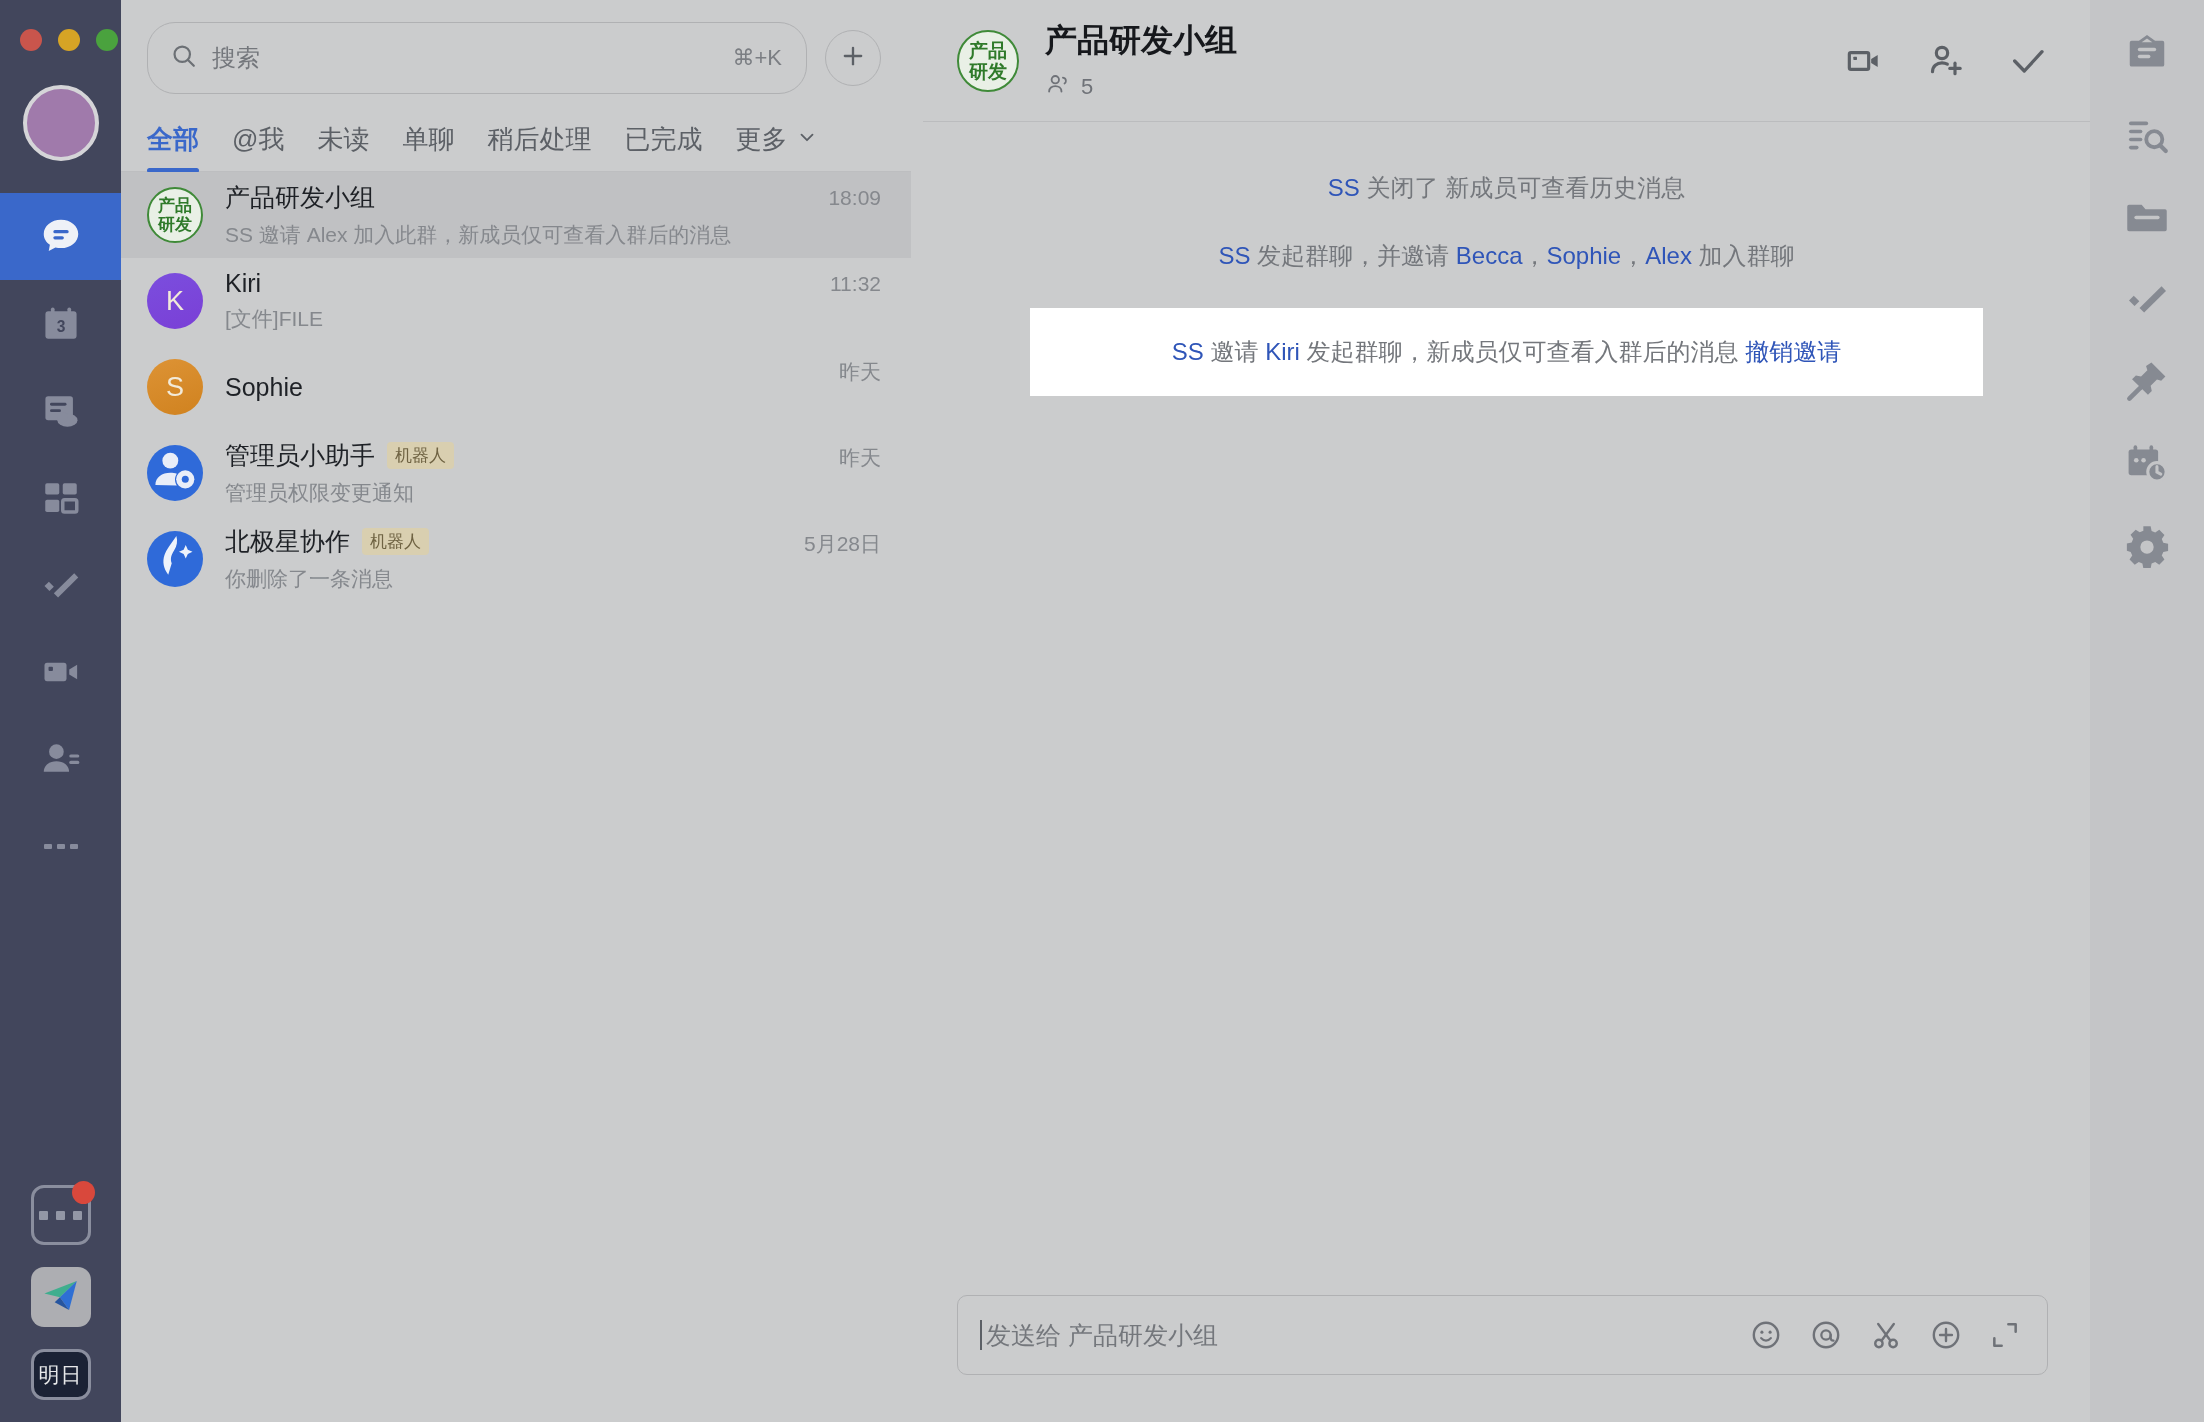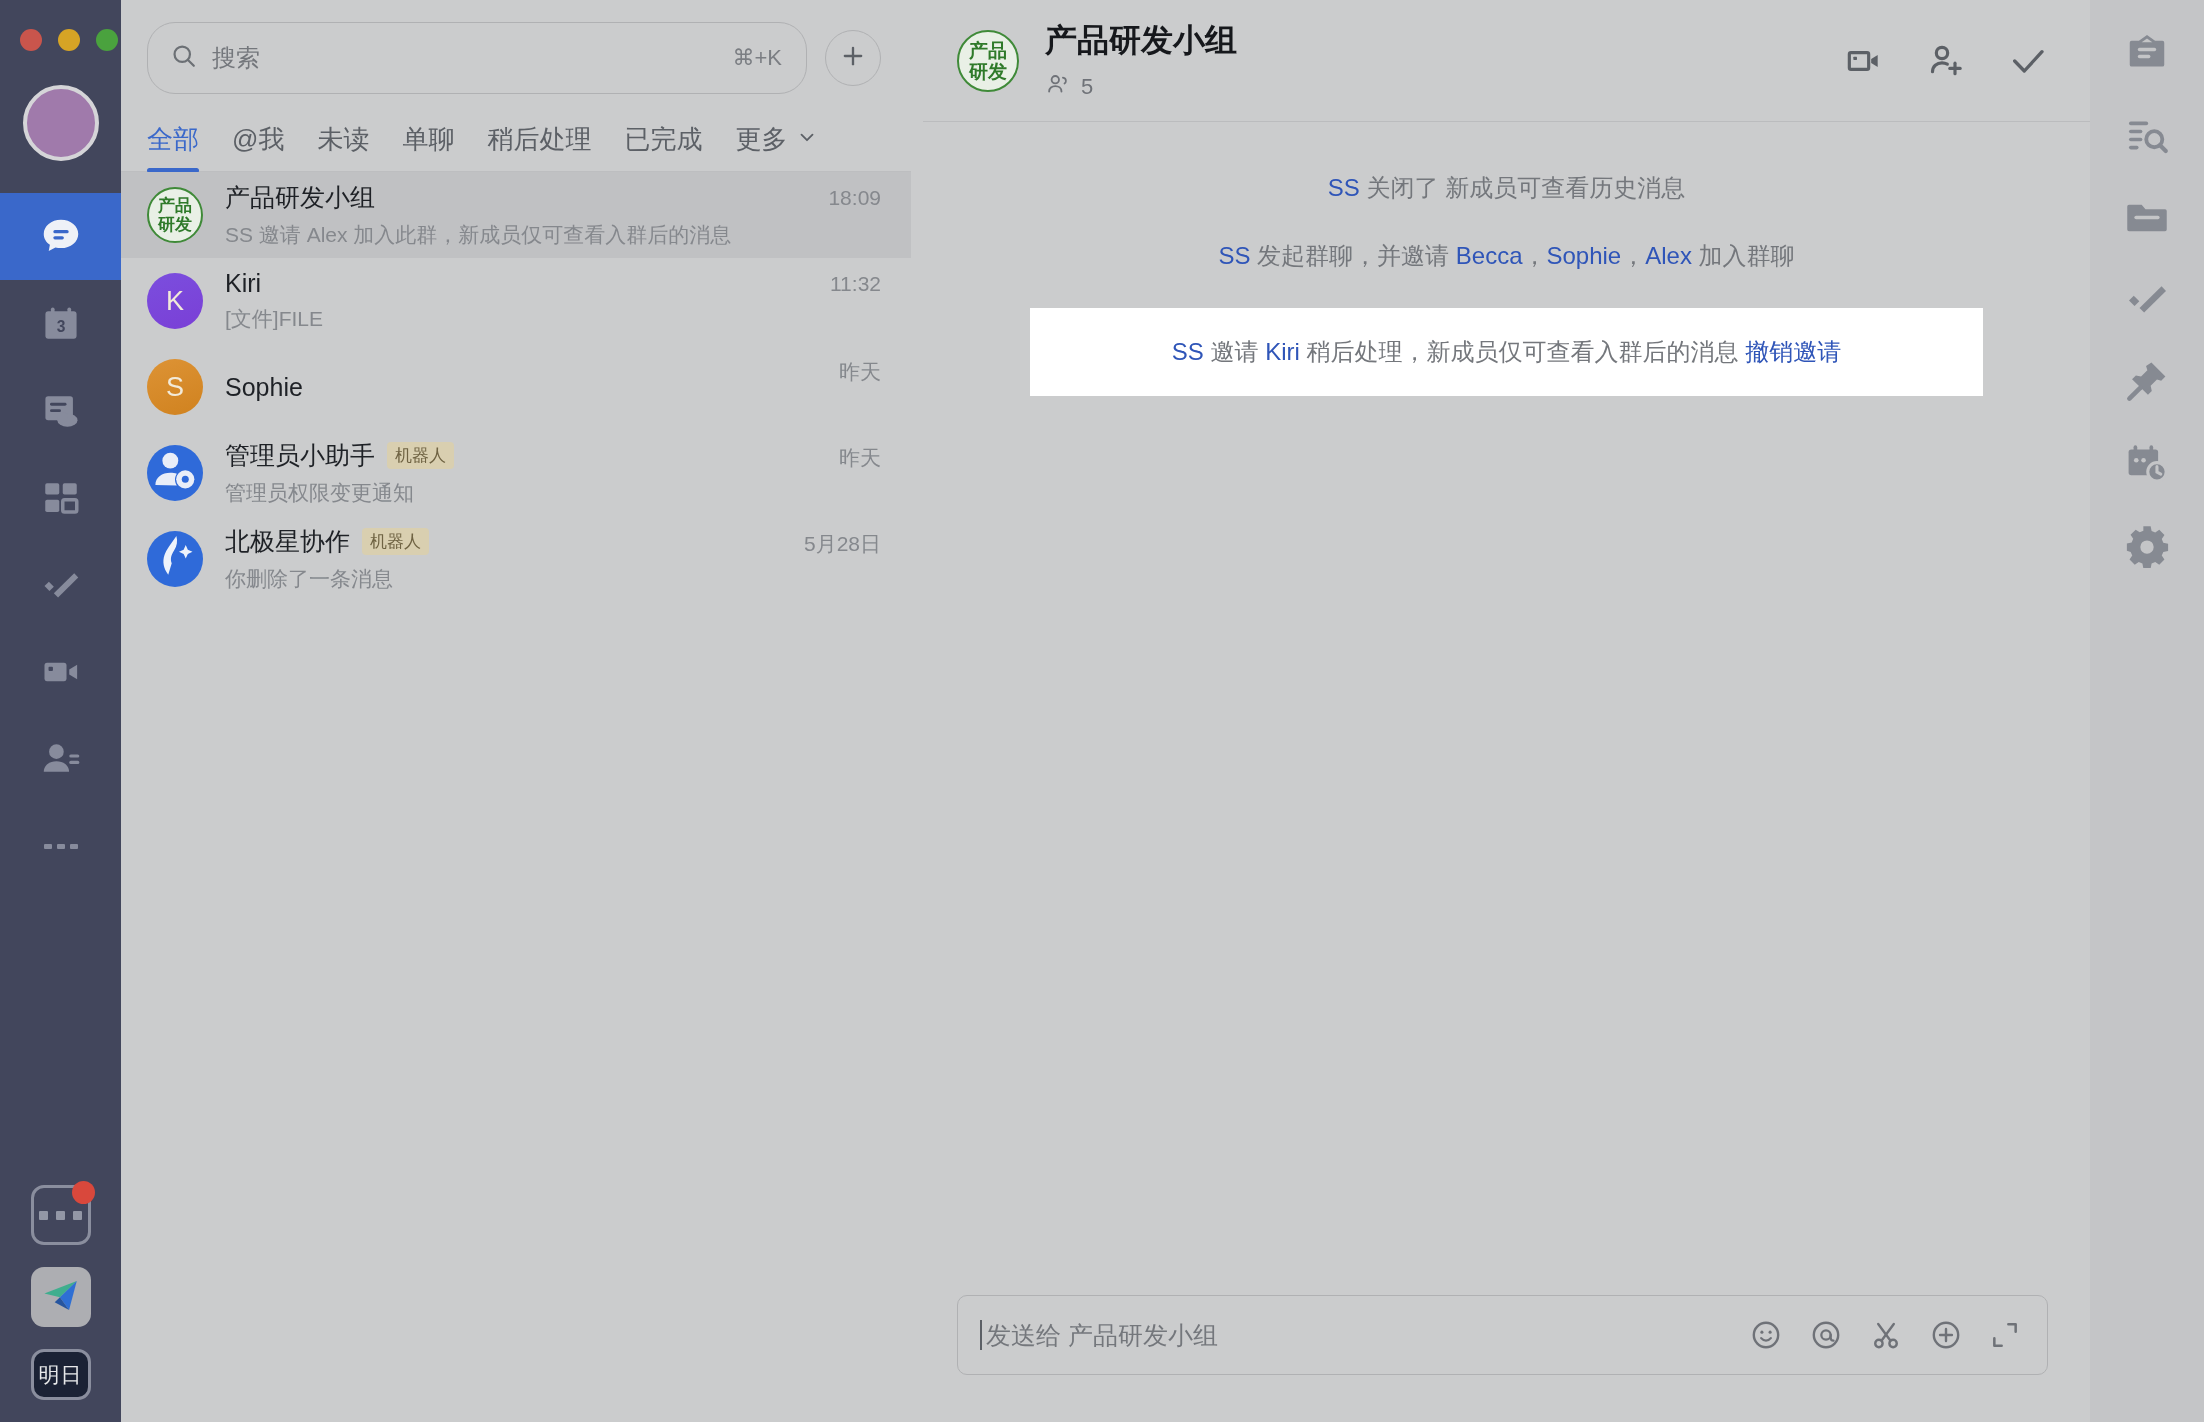--- a/index.html
+++ b/index.html
@@ -125,21 +125,21 @@
     padding: 28px 0 0 26px;
     border-bottom: 1.5px solid #bdbec0;
   }
   .tab {
     font-size: 26px; color: #5c6066;
     padding-bottom: 14px;
     position: relative;
     cursor: pointer;
     white-space: nowrap;
   }
-  .tab.active { color: #3a68ca; font-weight: 400; }
+  .tab.active { color: #3a68ca; font-weight: 700; }
   .tab.active::after {
     content: ""; position: absolute;
     left: 0; right: 0; bottom: -2px; height: 5px;
     background: #3a68ca; border-radius: 3px;
   }
   .tab.more { display: flex; align-items: center; gap: 9px; }
 
   .chat-list { flex: 1; overflow: hidden; }
   .chat-row {
     display: flex; align-items: center;
@@ -552,21 +552,21 @@
       <div class="sys-msg">
         <span class="nm">SS</span><span> 关闭了 新成员可查看历史消息</span>
       </div>
 
       <div class="sys-msg">
         <span class="nm">SS</span><span> 发起群聊，并邀请 </span><span class="nm">Becca</span><span>，</span><span class="nm">Sophie</span><span>，</span><span class="nm">Alex</span><span> 加入群聊</span>
       </div>
 
       <div class="sys-highlight">
         <div class="sys-msg" style="padding:0">
-          <span class="nm">SS</span><span> 邀请 </span><span class="nm">Kiri</span><span> 稍后处理，新成员仅可查看入群后的消息 </span><span class="act">撤销邀请</span>
+          <span class="nm">SS</span><span> 邀请 </span><span class="nm">Kiri</span><span> 发起群聊，新成员仅可查看入群后的消息 </span><span class="act">撤销邀请</span>
         </div>
       </div>
 
     </div>
 
     <div class="composer-wrap">
       <div class="composer">
         <span class="caret"></span>
         <span class="ph">发送给 产品研发小组</span>
         <span class="tools">

